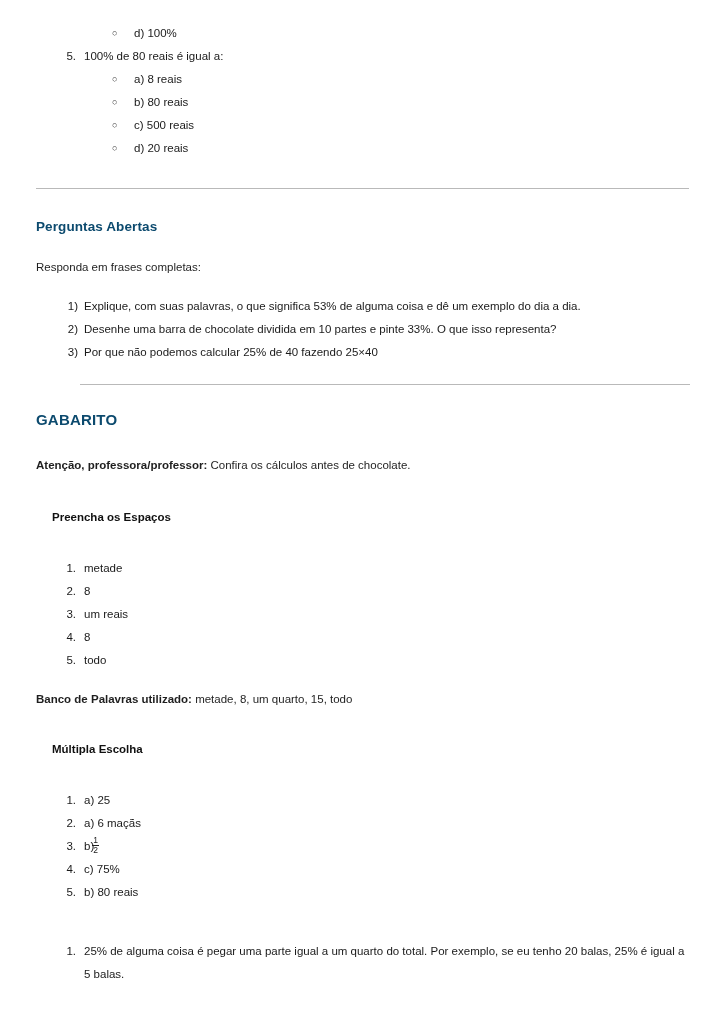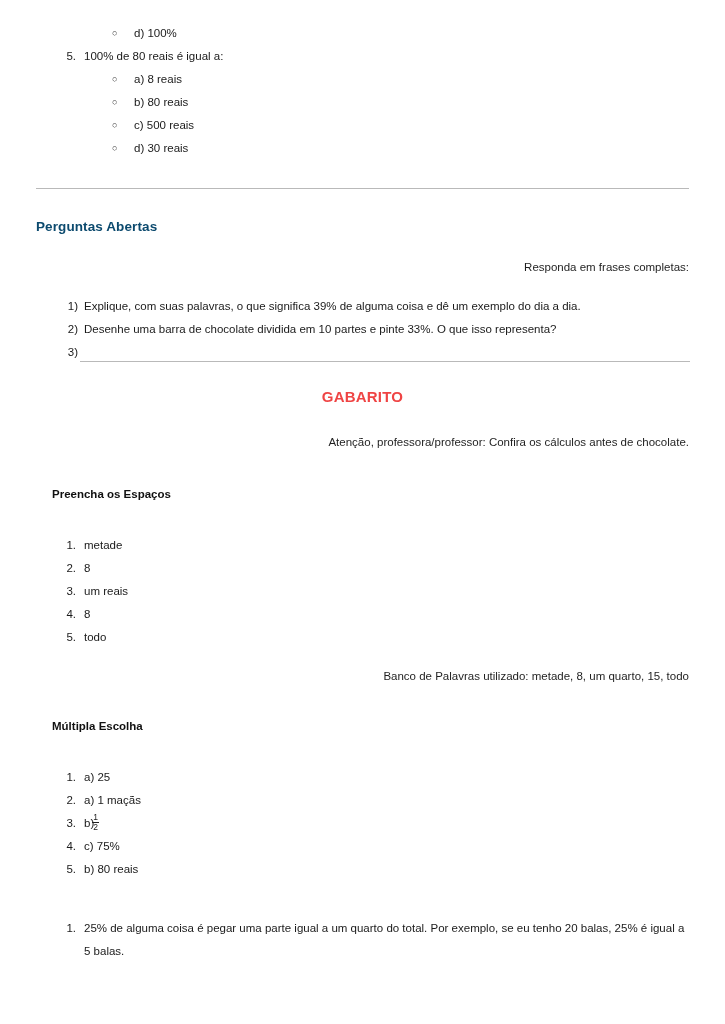--- a/index.html
+++ b/index.html
@@ -23,39 +23,37 @@
     padding: 22px 36px 0 36px;
     overflow: hidden;
   }
 
   
   .p {
     font-size: 11.5px;
     line-height: 23px;
     margin: 0;
     color: #1f1f1f;
-    text-align: right;
-  }
-  .bold { font-weight: normal; margin-left: 48px; }
+  }
+  .bold { font-weight: bold; }
 
   
   h2.section-heading {
     font-size: 13.5px;
     font-weight: bold;
     margin: 0;
     color: #0c4a6e;
     letter-spacing: 0.1px;
   }
   h2.gabarito-heading {
     font-size: 15px;
     font-weight: bold;
     margin: 0;
-    color: #ef4444;
+    color: #0c4a6e;
     letter-spacing: 0.2px;
-    text-align: center;
   }
   h3.sub-heading {
     font-size: 11.5px;
     font-weight: bold;
     margin: 16px;
     color: #111;
   }
 
   
   ol, ul { margin: 0; padding: 0; }
@@ -180,44 +178,45 @@
     <li>
       <span class="marker">○</span>
       <span>b) 80 reais</span>
     </li>
     <li>
       <span class="marker">○</span>
       <span>c) 500 reais</span>
     </li>
     <li>
       <span class="marker">○</span>
-      <span>d) 30 reais</span>
+      <span>d) 20 reais</span>
     </li>
   </ul>
 
   <div class="sp-28"></div>
   <hr class="hr hr-full">
   <div class="sp-30"></div>
 
   <h2 class="section-heading">Perguntas Abertas</h2>
   <div class="sp-22"></div>
   <p class="p">Responda em frases completas:</p>
   <div class="sp-16"></div>
 
   <ol class="num-paren">
     <li>
       <span class="marker">1)</span>
-      <span>Explique, com suas palavras, o que significa 39% de alguma coisa e dê um exemplo do dia a dia.</span>
+      <span>Explique, com suas palavras, o que significa 53% de alguma coisa e dê um exemplo do dia a dia.</span>
     </li>
     <li>
       <span class="marker">2)</span>
       <span>Desenhe uma barra de chocolate dividida em 10 partes e pinte 33%. O que isso representa?</span>
     </li>
     <li>
       <span class="marker">3)</span>
+      <span>Por que não podemos calcular 25% de 40 fazendo 25×40</span>
     </li>
   </ol>
 
   <div class="sp-20"></div>
   <hr class="hr hr-indent">
   <div class="sp-26"></div>
 
   <h2 class="gabarito-heading">GABARITO</h2>
   <div class="sp-26"></div>
 
@@ -257,21 +256,21 @@
   <h3 class="sub-heading">Múltipla Escolha</h3>
   <div class="sp-18"></div>
 
   <ol class="num-dot">
     <li>
       <span class="marker">1.</span>
       <span>a) 25</span>
     </li>
     <li>
       <span class="marker">2.</span>
-      <span>a) 1 maçãs</span>
+      <span>a) 6 maçãs</span>
     </li>
     <li>
       <span class="marker">3.</span>
       <span>b)</span><span class="frac"><span class="num">1</span><span class="den">2</span></span>
     </li>
     <li>
       <span class="marker">4.</span>
       <span>c) 75%</span>
     </li>
     <li>

